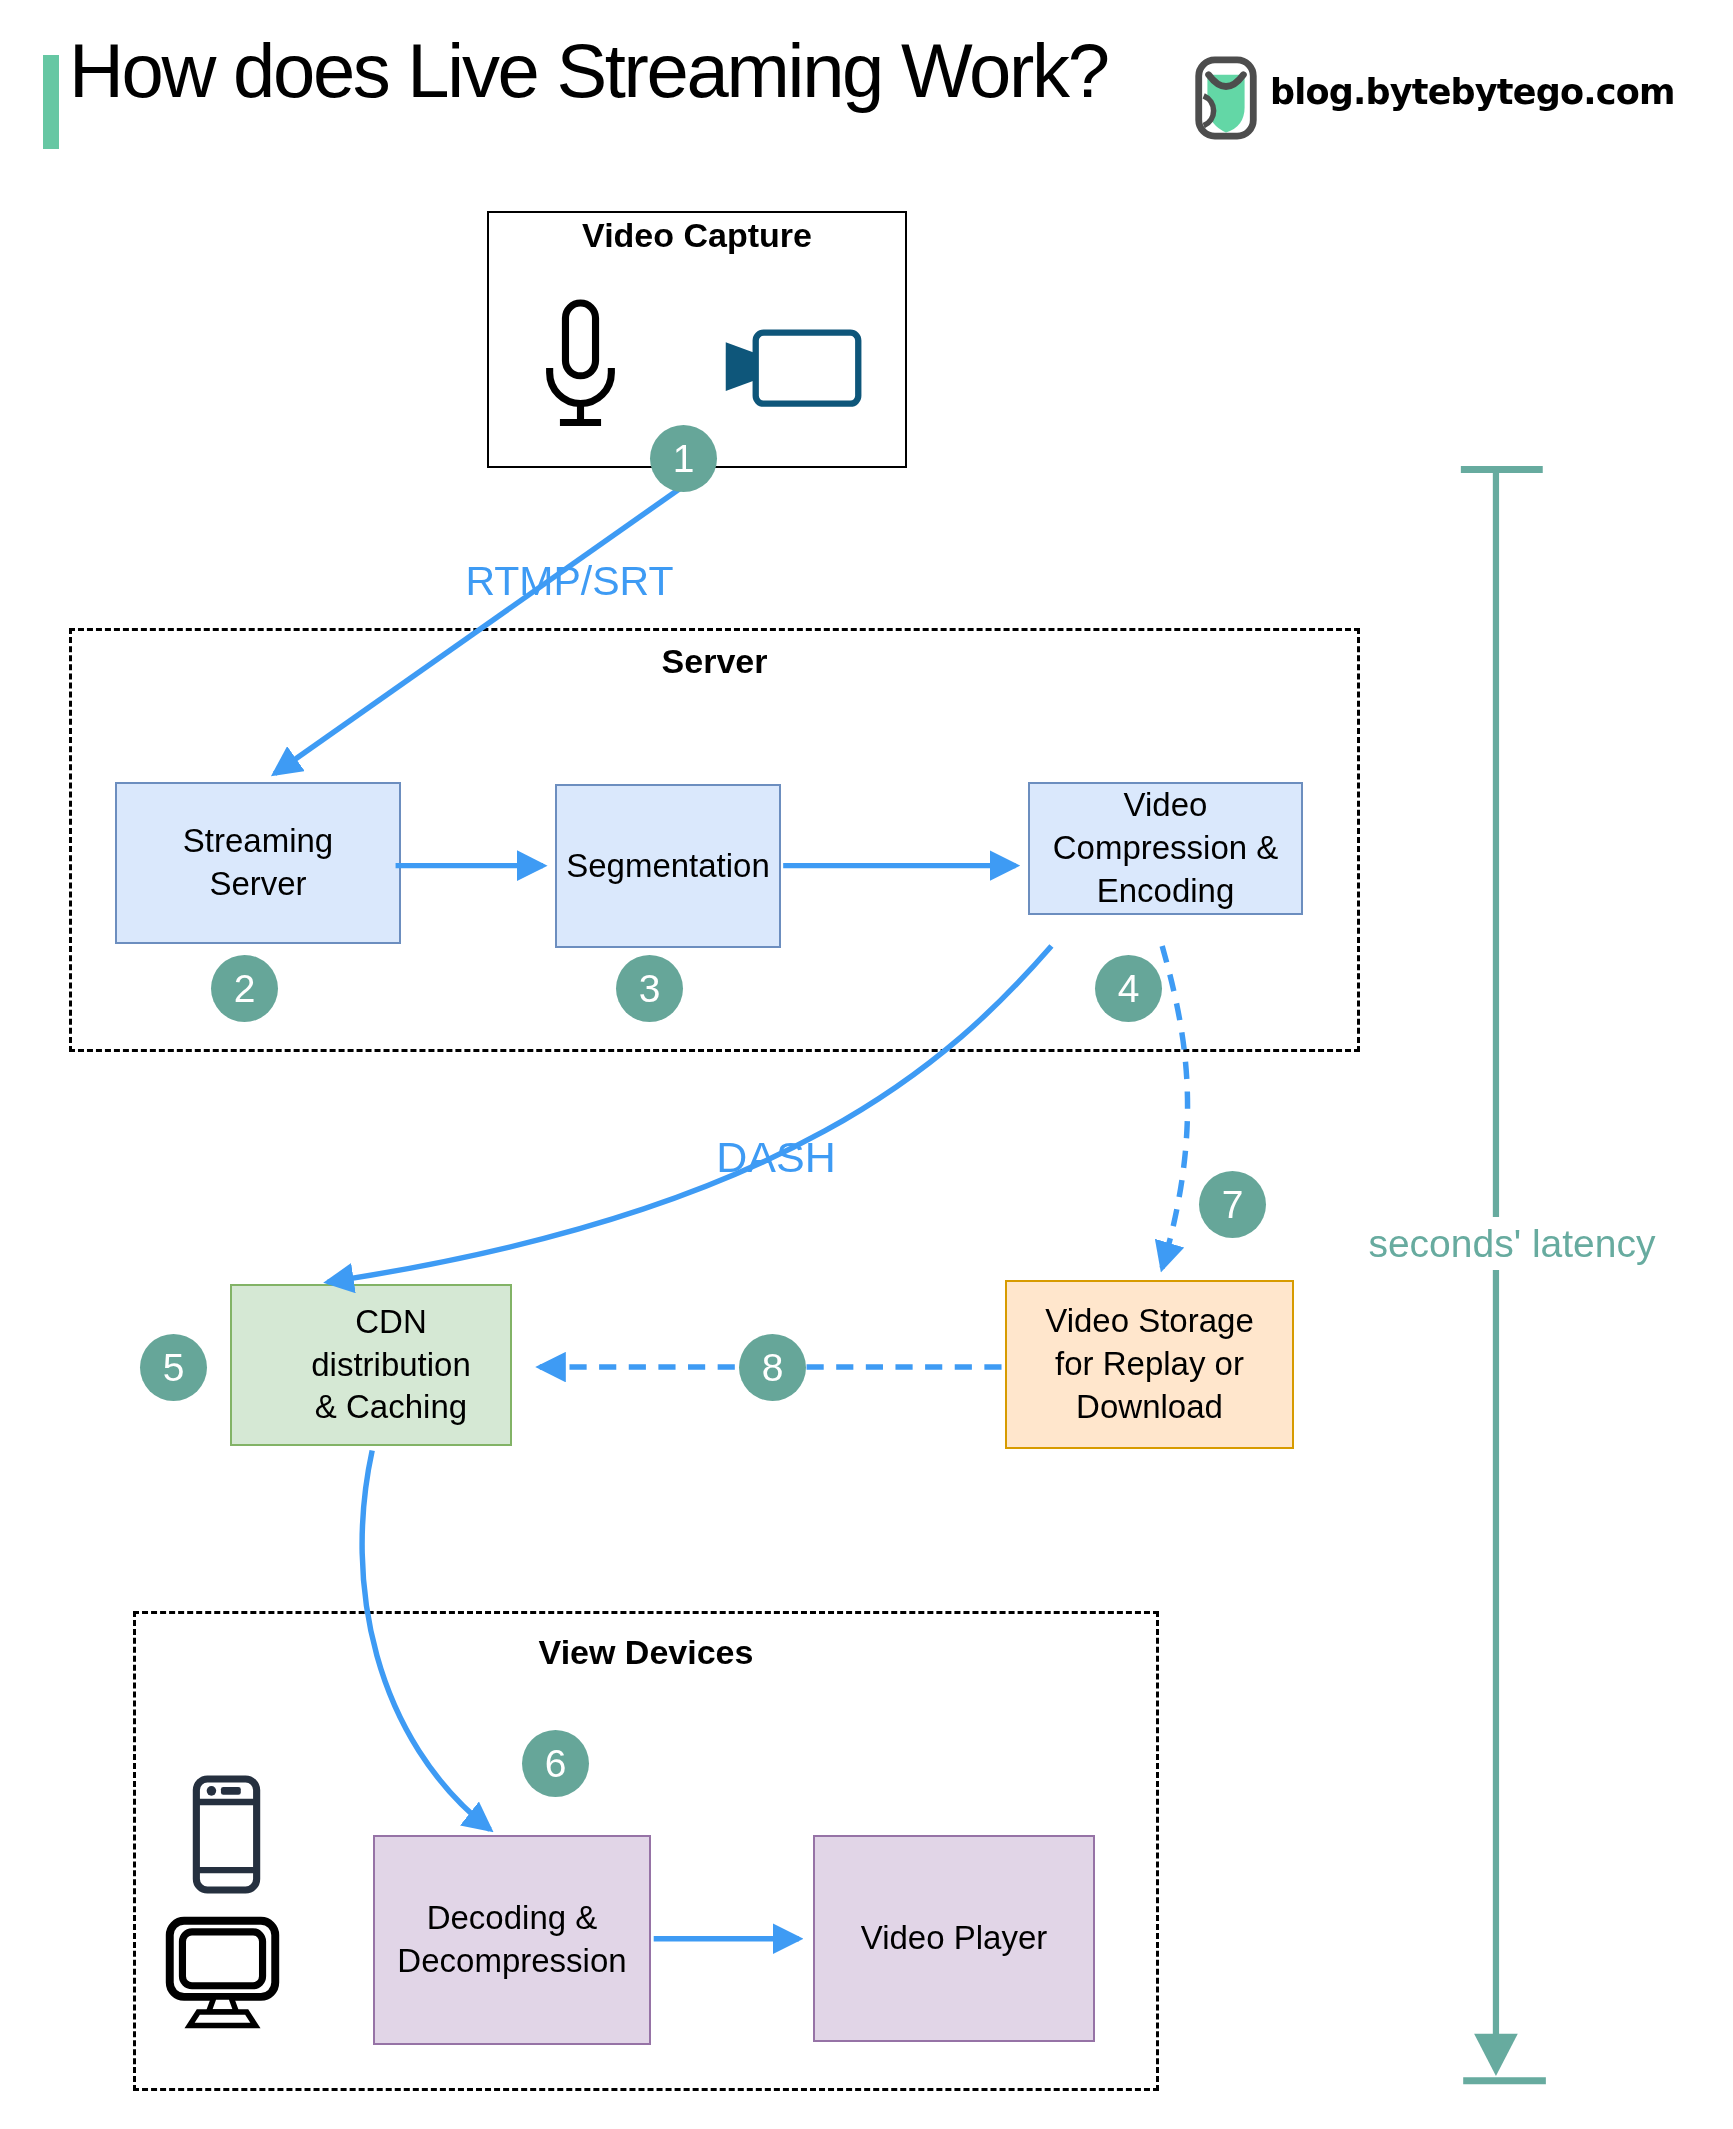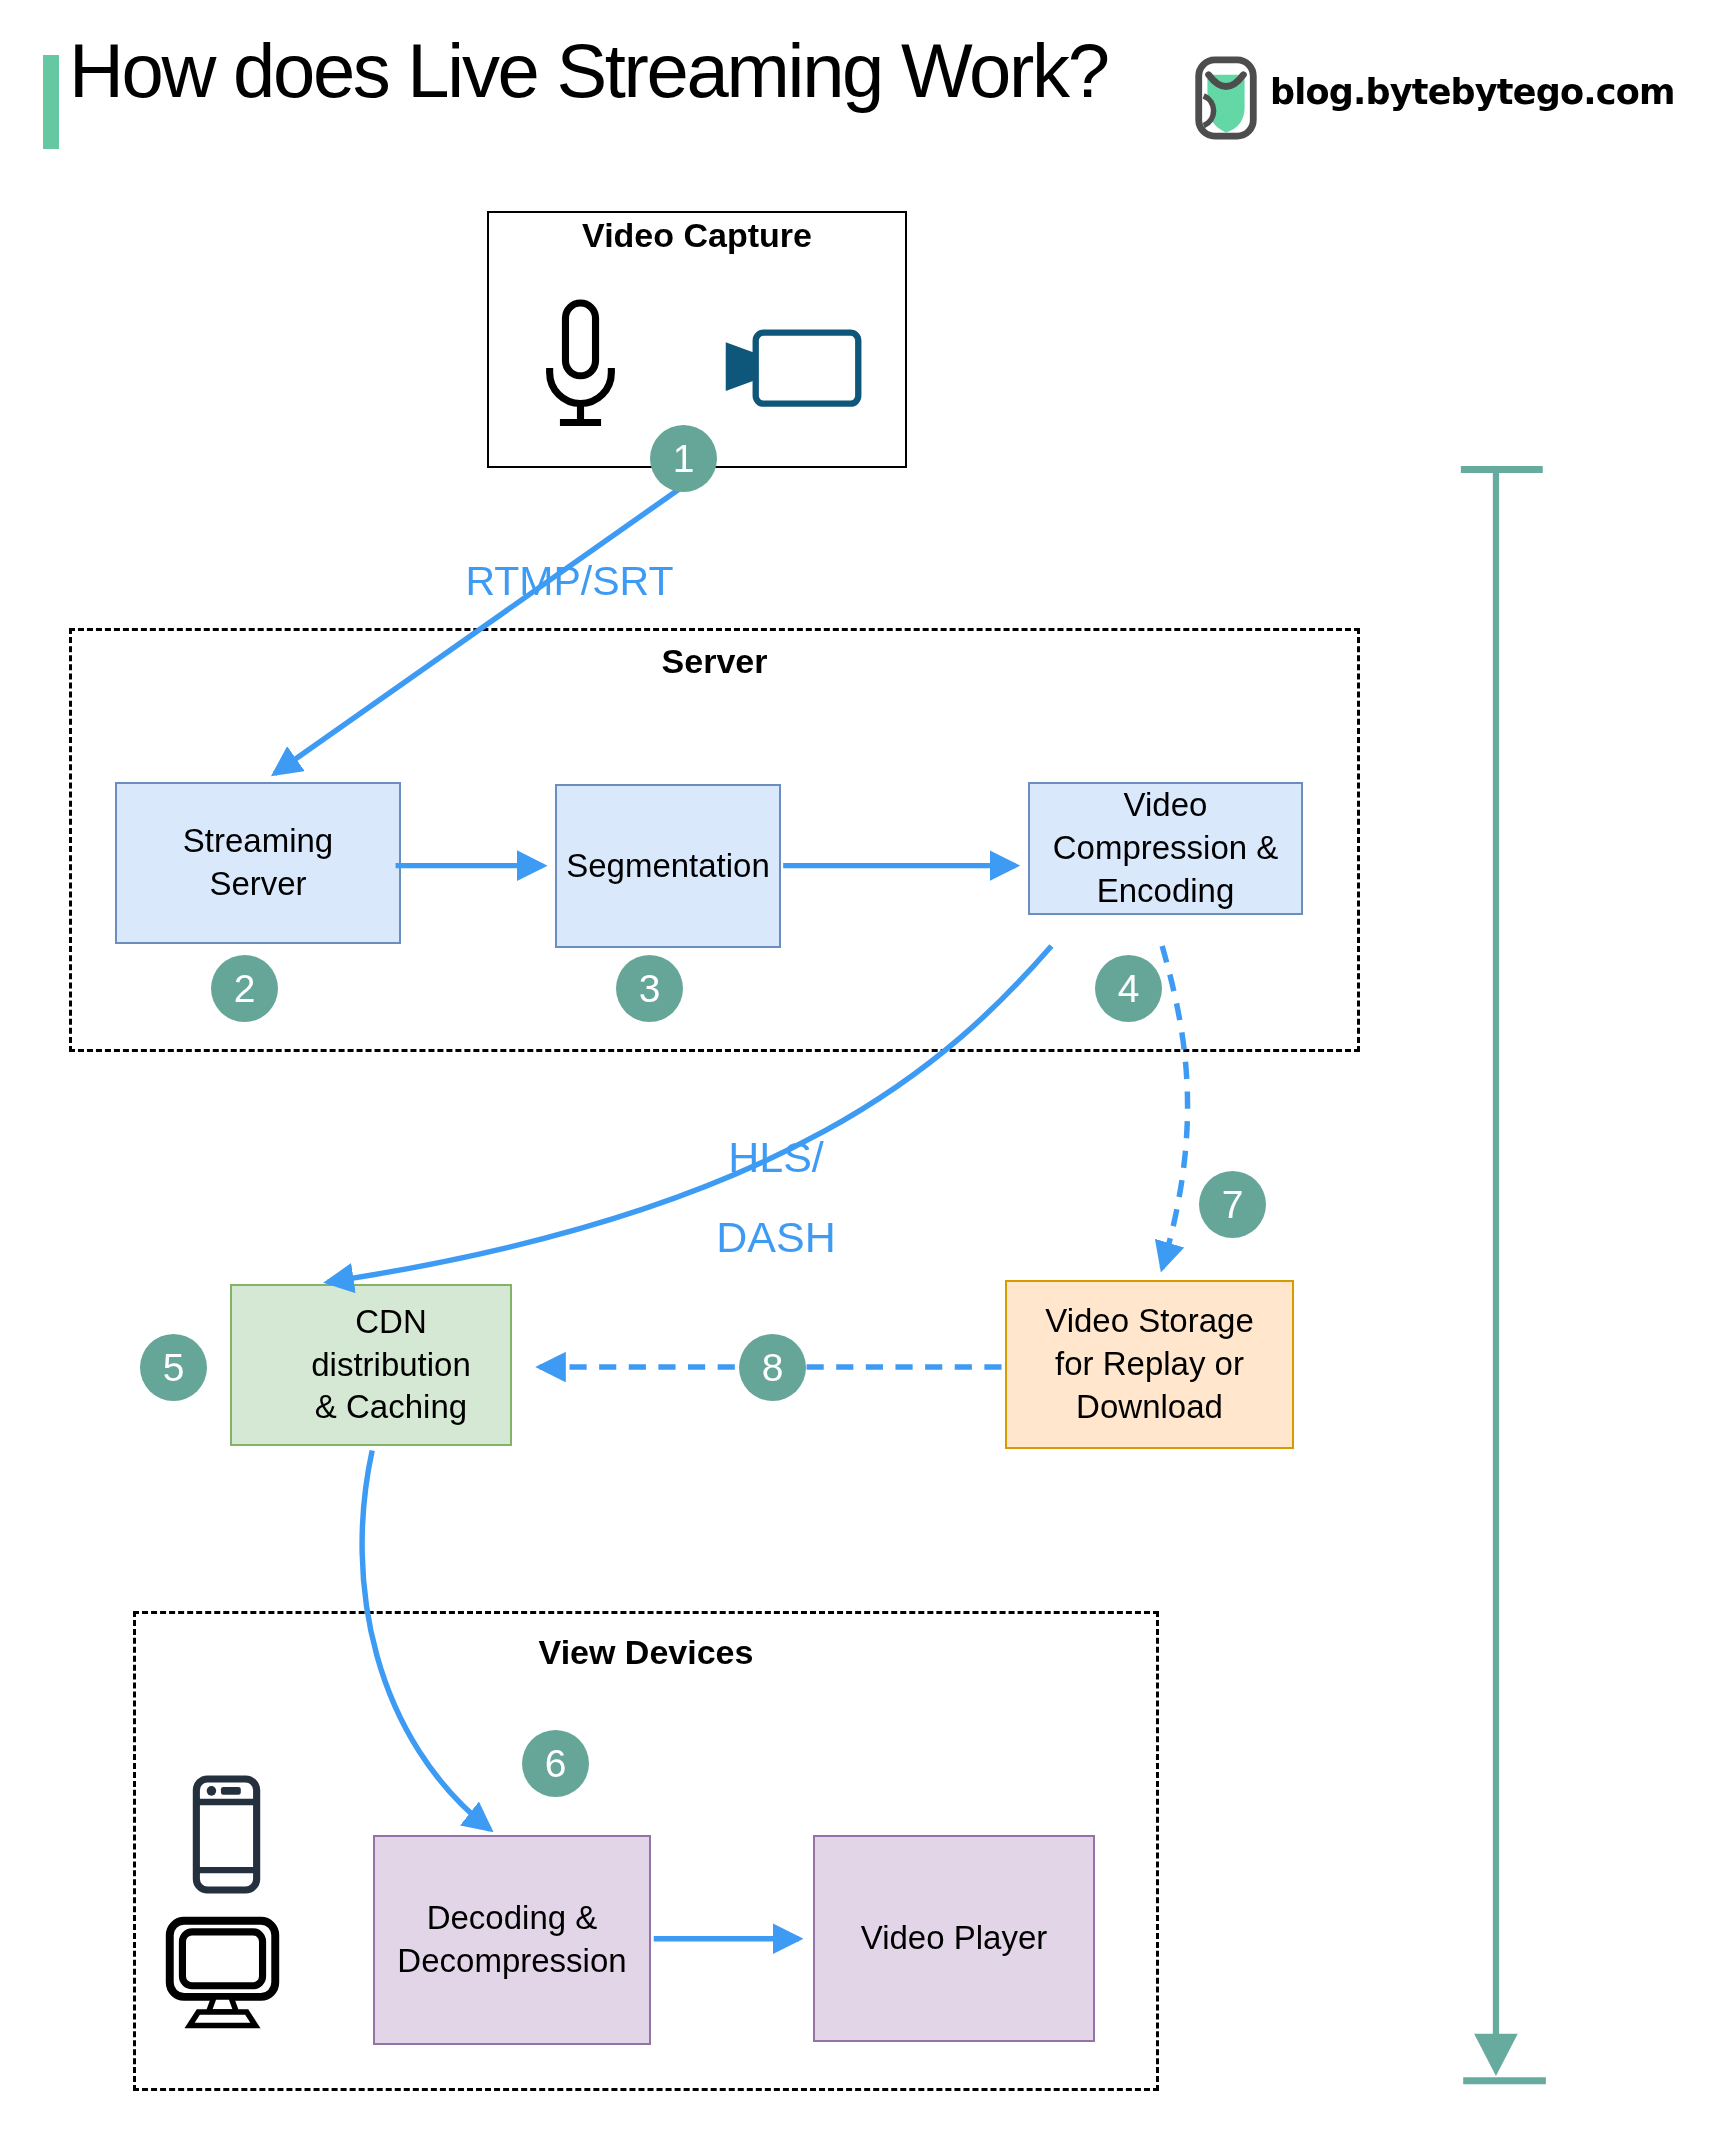--- a/index.html
+++ b/index.html
@@ -147,23 +147,23 @@
     <g>
       <line x1="1873" y1="602" x2="1978" y2="602" stroke="#67ab9f" stroke-width="9"></line>
       <line x1="1918" y1="602" x2="1918" y2="2612" stroke="#67ab9f" stroke-width="8"></line>
       <polygon points="1918,2662 1890,2608 1946,2608" fill="#67ab9f"></polygon>
       <line x1="1876" y1="2668" x2="1982" y2="2668" stroke="#67ab9f" stroke-width="9"></line>
     </g>
   </svg>
 
   <div class="edge-label" style="left:425px;top:558px;width:289px;font-size:41px;">RTMP/SRT</div>
   <div class="edge-label" style="left:659px;top:1118px;width:234px;font-size:43px;line-height:1.85;">
-    <span style="display:block;">HLS/</span>
     <span style="display:block;">DASH</span>
   </div>
+  <div class="latency-label" style="left:1359px;top:1217px;">seconds' latency</div>
 
   <div class="badge" style="left:650px;top:425px;">1</div>
   <div class="badge" style="left:211px;top:955px;">2</div>
   <div class="badge" style="left:616px;top:955px;">3</div>
   <div class="badge" style="left:1095px;top:955px;">4</div>
   <div class="badge" style="left:140px;top:1334px;">5</div>
   <div class="badge" style="left:522px;top:1730px;">6</div>
   <div class="badge" style="left:1199px;top:1171px;">7</div>
   <div class="badge" style="left:739px;top:1334px;">8</div>
 

